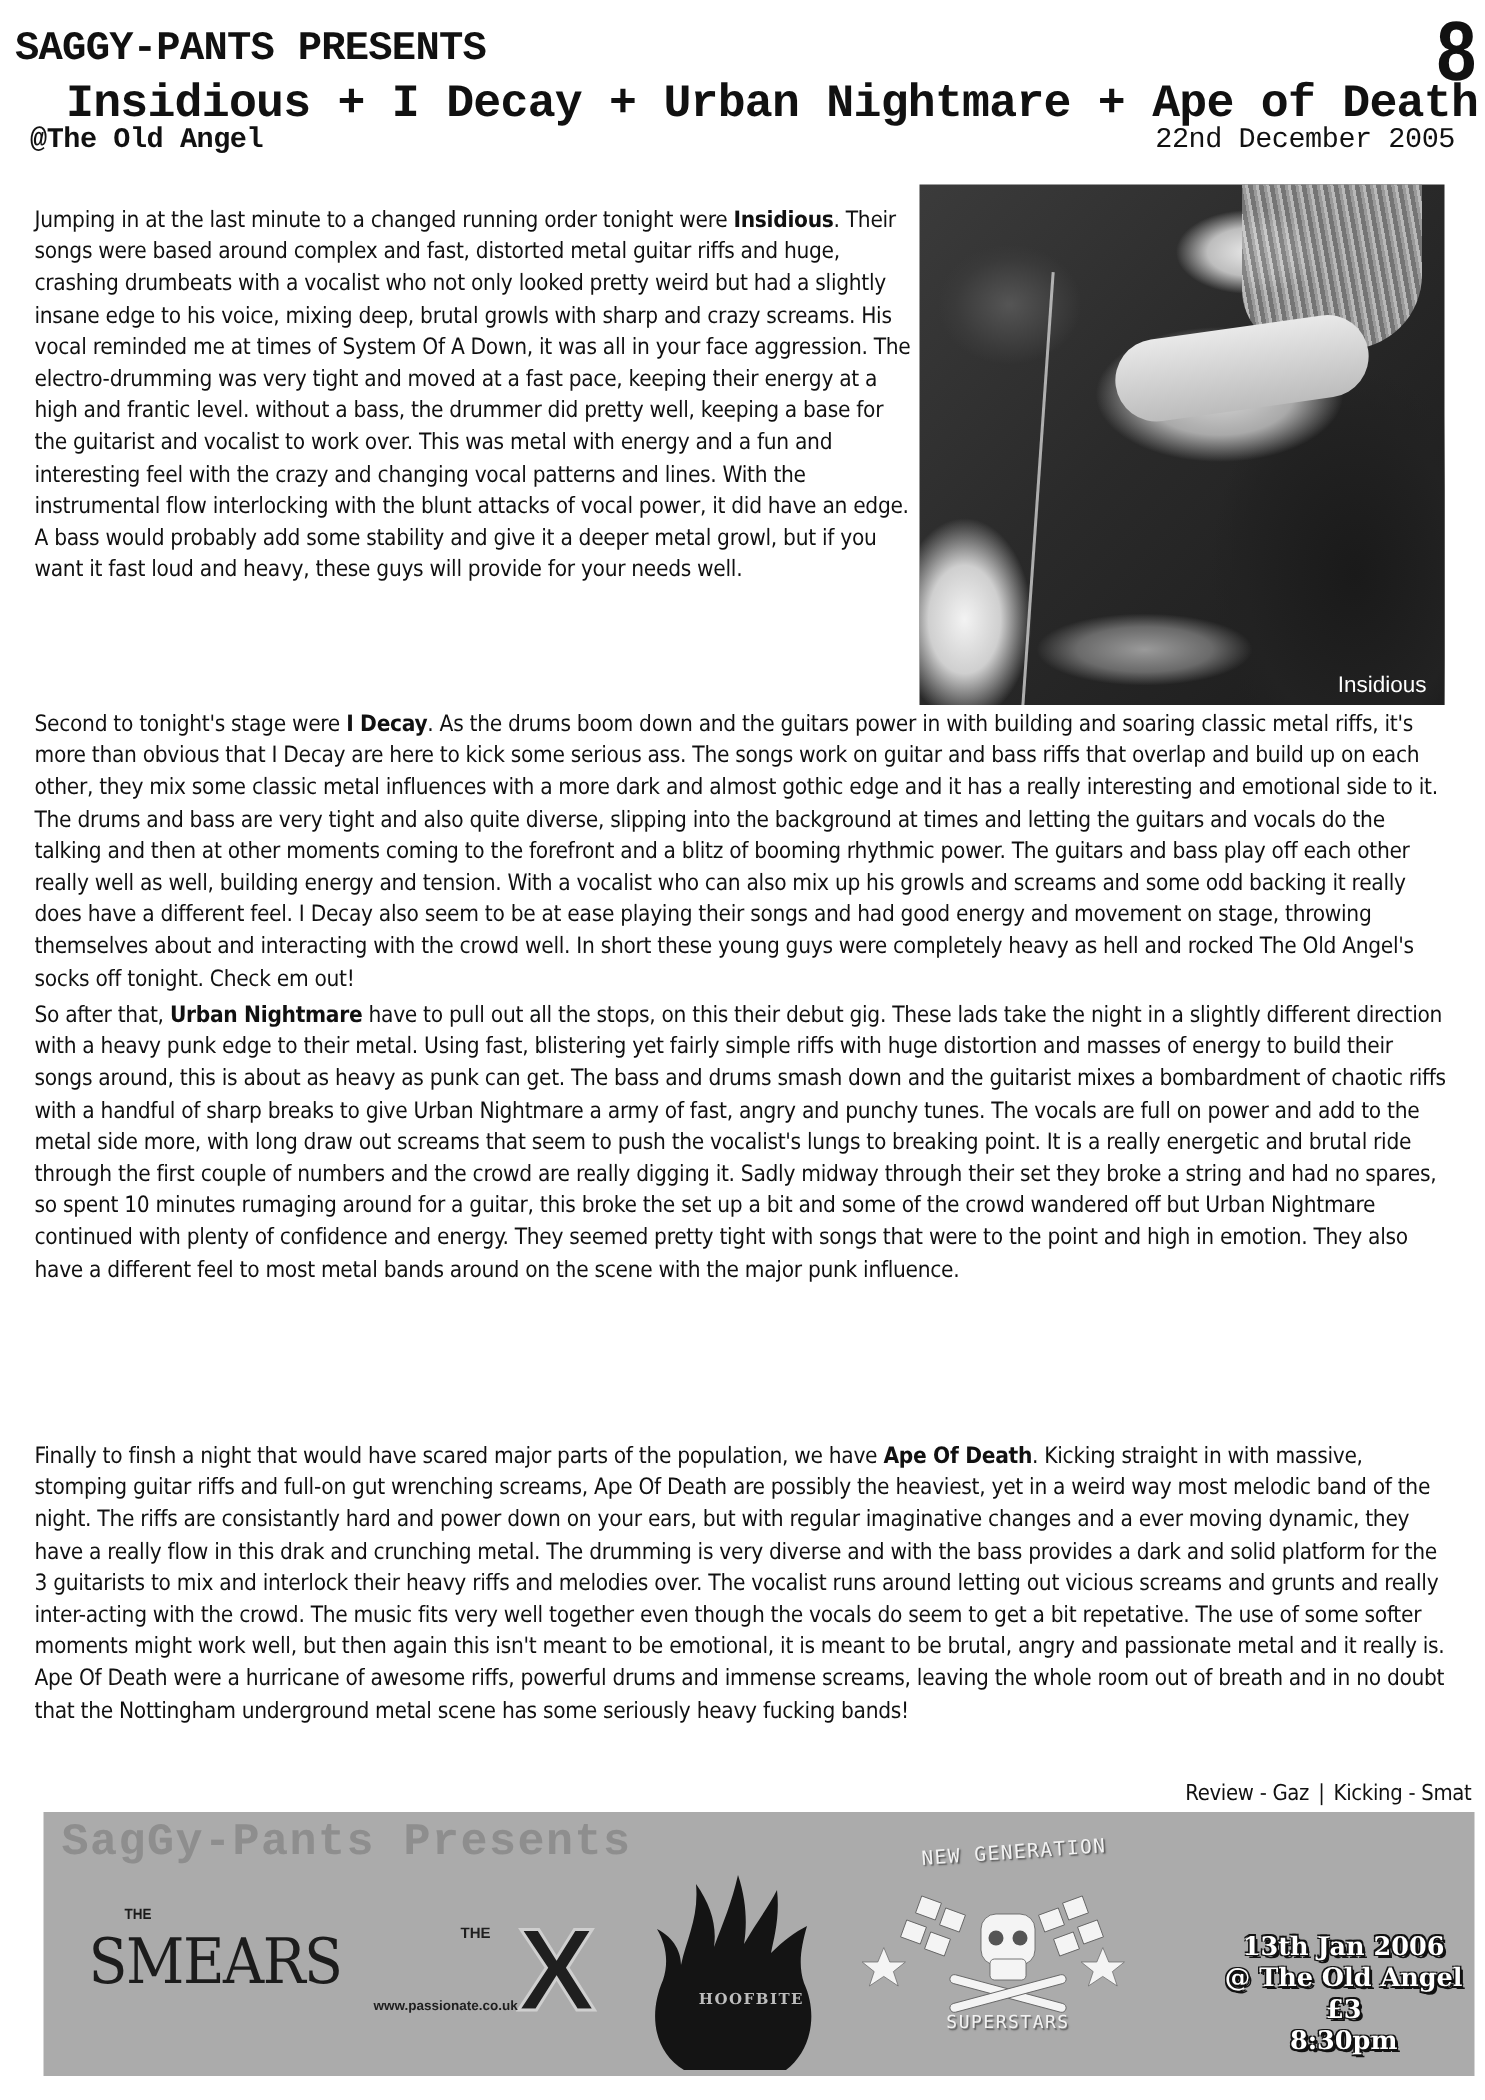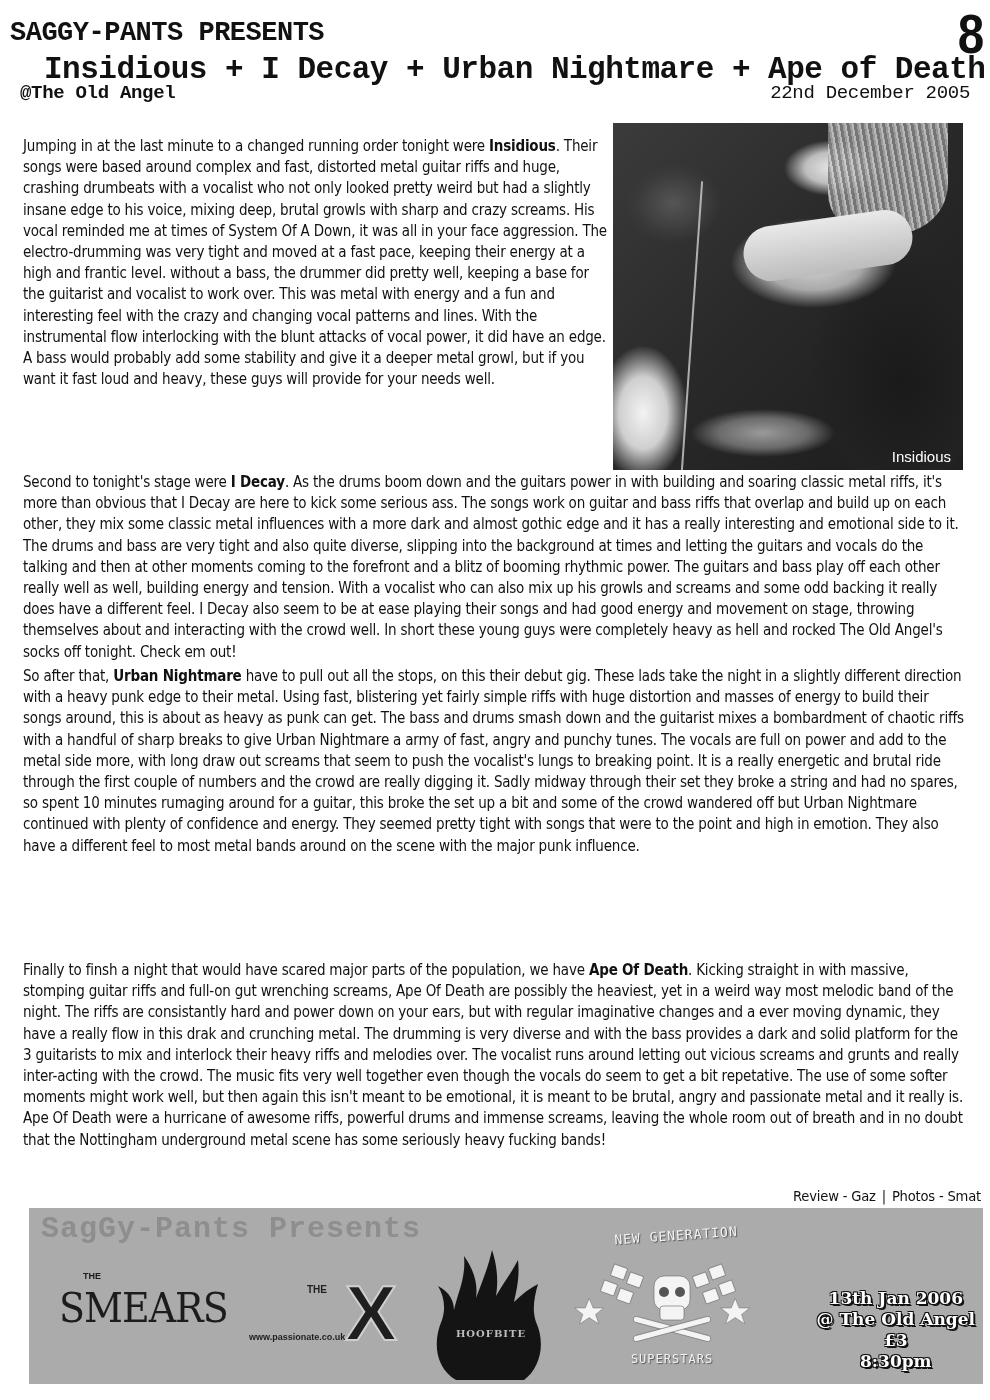--- a/index.html
+++ b/index.html
@@ -39,24 +39,24 @@
   .banner .title{position:absolute;left:12px;top:4px;font-family:"Liberation Mono","DejaVu Sans Mono",monospace;font-weight:bold;font-size:30px;color:#8e8e8e;letter-spacing:1px;}
   .logo-smears{position:absolute;left:30px;top:78px;font-family:"DejaVu Serif",serif;font-size:38px;color:#1c1c1c;letter-spacing:-1px;transform:scaleY(1.1);}
   .logo-smears .the{position:absolute;left:24px;top:-12px;font-size:9px;font-family:"Liberation Sans",sans-serif;font-weight:bold;letter-spacing:0;}
   .logo-plastix{position:absolute;left:218px;top:74px;width:165px;height:66px;}
   .logo-plastix .word{position:absolute;left:4px;top:4px;font-family:"Liberation Sans",sans-serif;font-weight:bold;font-style:italic;font-size:42px;color:#1f1f1f;letter-spacing:-3px;-webkit-text-stroke:1px #d6d6d6;}
   .logo-plastix .the{position:absolute;left:60px;top:2px;font-family:"Liberation Sans",sans-serif;font-weight:bold;font-size:10px;color:#1f1f1f;}
   .logo-plastix .x{position:absolute;left:98px;top:-8px;font-family:"Liberation Sans",sans-serif;font-weight:bold;font-size:78px;color:#1f1f1f;-webkit-text-stroke:2px #cfcfcf;line-height:1;}
   .logo-plastix .url{position:absolute;left:2px;top:50px;font-family:"Liberation Sans",sans-serif;font-weight:bold;font-size:9px;color:#1f1f1f;}
   .logo-hoofbite{position:absolute;left:407px;top:40px;width:110px;height:132px;}
   .logo-hoofbite .flame{position:absolute;left:0;top:0;width:110px;height:132px;}
-  .logo-hoofbite .label{position:absolute;left:10px;top:80px;width:90px;text-align:center;color:#bdbdbd;font-family:"DejaVu Serif",serif;font-weight:bold;font-size:10px;letter-spacing:1px;}
+  .logo-hoofbite .label{position:absolute;left:10px;top:80px;width:90px;text-align:right;color:#bdbdbd;font-family:"DejaVu Serif",serif;font-weight:bold;font-size:10px;letter-spacing:1px;}
   .logo-ngs{position:absolute;left:543px;top:18px;width:200px;height:150px;}
   .logo-ngs .top{position:absolute;left:14px;top:2px;width:180px;text-align:center;font-family:"DejaVu Sans Mono",monospace;font-size:13px;color:#f2f2f2;letter-spacing:1px;transform:rotate(-4deg);text-shadow:1px 1px 1px #555;}
-  .logo-ngs .bottom{position:absolute;left:30px;top:126px;width:140px;text-align:center;font-family:"DejaVu Sans Mono",monospace;font-size:12px;color:#f2f2f2;letter-spacing:1px;text-shadow:1px 1px 1px #555;}
+  .logo-ngs .bottom{position:absolute;left:30px;top:115px;width:140px;text-align:center;font-family:"DejaVu Sans Mono",monospace;font-size:12px;color:#f2f2f2;letter-spacing:1px;text-shadow:1px 1px 1px #555;}
   .logo-ngs svg{position:absolute;left:0;top:20px;}
   .event-info{position:absolute;right:8px;top:80px;text-align:center;font-family:"DejaVu Serif",serif;font-weight:bold;font-size:17px;line-height:21px;color:#fff;
     text-shadow:-1px -1px 0 #111,1px -1px 0 #111,-1px 1px 0 #111,1px 1px 0 #111,2px 2px 0 #111;}
 </style>
 </head>
 <body>
 
 <div class="typewriter" id="hdr-presents">SAGGY-PANTS PRESENTS</div>
 <div class="typewriter" id="hdr-bands">Insidious + I Decay + Urban Nightmare + Ape of Death</div>
 <div class="typewriter" id="hdr-venue">@The Old Angel</div>
@@ -72,21 +72,21 @@
 
 <div class="body-text" id="p1"><span>Jumping in at the last minute to a changed running order tonight were </span><b>Insidious</b><span>.  Their songs were based around complex and fast, distorted metal guitar riffs and huge, crashing drumbeats with a vocalist who not only looked pretty weird but had a slightly insane edge to his voice, mixing deep, brutal growls with sharp and crazy screams. His vocal reminded me at times of System Of A Down, it was all in your face aggression. The electro-drumming was very tight and moved at a fast pace, keeping their energy at a high and frantic level. without a bass, the drummer did pretty well, keeping a base for the guitarist and vocalist to work over. This was metal with energy and a fun and interesting feel with the crazy and changing vocal patterns and lines. With the instrumental flow interlocking with the blunt attacks of vocal power, it did have an edge. A bass would probably add some stability and give it a deeper metal growl, but if you want it fast loud and heavy, these guys will provide for your needs well.</span></div>
 
 <div class="body-text" id="p2"><span>Second to tonight's stage were </span><b>I Decay</b><span>. As the drums boom down and the guitars power in with building and soaring classic metal riffs, it's more than obvious that I Decay are here to kick some serious ass. The songs work on guitar and bass riffs that overlap and build up on each other, they mix some classic metal influences with a more dark and almost gothic edge and it has a really interesting and emotional side to it. The drums and bass are very tight and also quite diverse, slipping into the background at times and letting the guitars and vocals do the talking and then at other moments coming to the forefront and a blitz of booming rhythmic power. The guitars and bass play off each other really well as well, building energy and tension. With a vocalist who can also mix up his growls and screams and some odd backing it really does have a different feel. I Decay also seem to be at ease playing their songs and had good energy and movement on stage, throwing themselves about and interacting with the crowd well. In short these young guys were completely heavy as hell and rocked The Old Angel's socks off tonight. Check em out!</span></div>
 
 <div class="body-text" id="p3"><span>So after that, </span><b>Urban Nightmare</b><span> have to pull out all the stops, on this their debut gig. These lads take the night in a slightly different direction with a heavy punk edge to their metal. Using fast, blistering yet fairly simple riffs with huge distortion and masses of energy to build their songs around, this is about as heavy as punk can get. The bass and drums smash down and the guitarist mixes a bombardment of chaotic riffs with a handful of sharp breaks to give Urban Nightmare a army of fast, angry and punchy tunes. The vocals are full on power and add to the metal side more, with long draw out screams that seem to push the vocalist's lungs to breaking point. It is a really energetic and brutal ride through the first couple of numbers and the crowd are really digging it. Sadly midway through their set they broke a string and had no spares, so spent 10 minutes rumaging around for a guitar, this broke the set up a bit and some of the crowd wandered off but Urban Nightmare continued with plenty of confidence and energy. They seemed pretty tight with songs that were to the point and high in emotion. They also have a different feel to most metal bands around on the scene with the major punk influence.</span></div>
 
 <div class="body-text" id="p4"><span>Finally to finsh a night that would have scared major parts of the population, we have </span><b>Ape Of Death</b><span>. Kicking straight in with massive, stomping guitar riffs and full-on gut wrenching screams, Ape Of Death are possibly the heaviest, yet in a weird way most melodic band of the night. The riffs are consistantly hard and power down on your ears, but with regular imaginative changes and a ever moving dynamic, they have a really flow in this drak and crunching metal. The drumming is very diverse and with the bass provides a dark and solid platform for the 3 guitarists to mix and interlock their heavy riffs and melodies over. The vocalist runs around letting out vicious screams and grunts and really inter-acting with the crowd. The music fits very well together even though the vocals do seem to get a bit repetative. The use of some softer moments might work well, but then again this isn't meant to be emotional, it is meant to be brutal, angry and passionate metal and it really is. Ape Of Death were a hurricane of  awesome riffs, powerful drums and immense screams, leaving the whole room out of breath and in no doubt that the Nottingham underground metal scene has some seriously heavy fucking bands!</span></div>
 
 <div id="credits">
-  <span>Review - Gaz</span><span class="sep">|</span><span>Photos - Smat</span>
+  <span>Review - Gaz</span><span class="sep">|</span><span>Kicking - Smat</span>
 </div>
 
 <div class="banner">
   <div class="title">SagGy-Pants Presents</div>
 
   <div class="logo-smears">
     <span class="the">THE</span>
     <span>SMEARS</span>
   </div>
 

